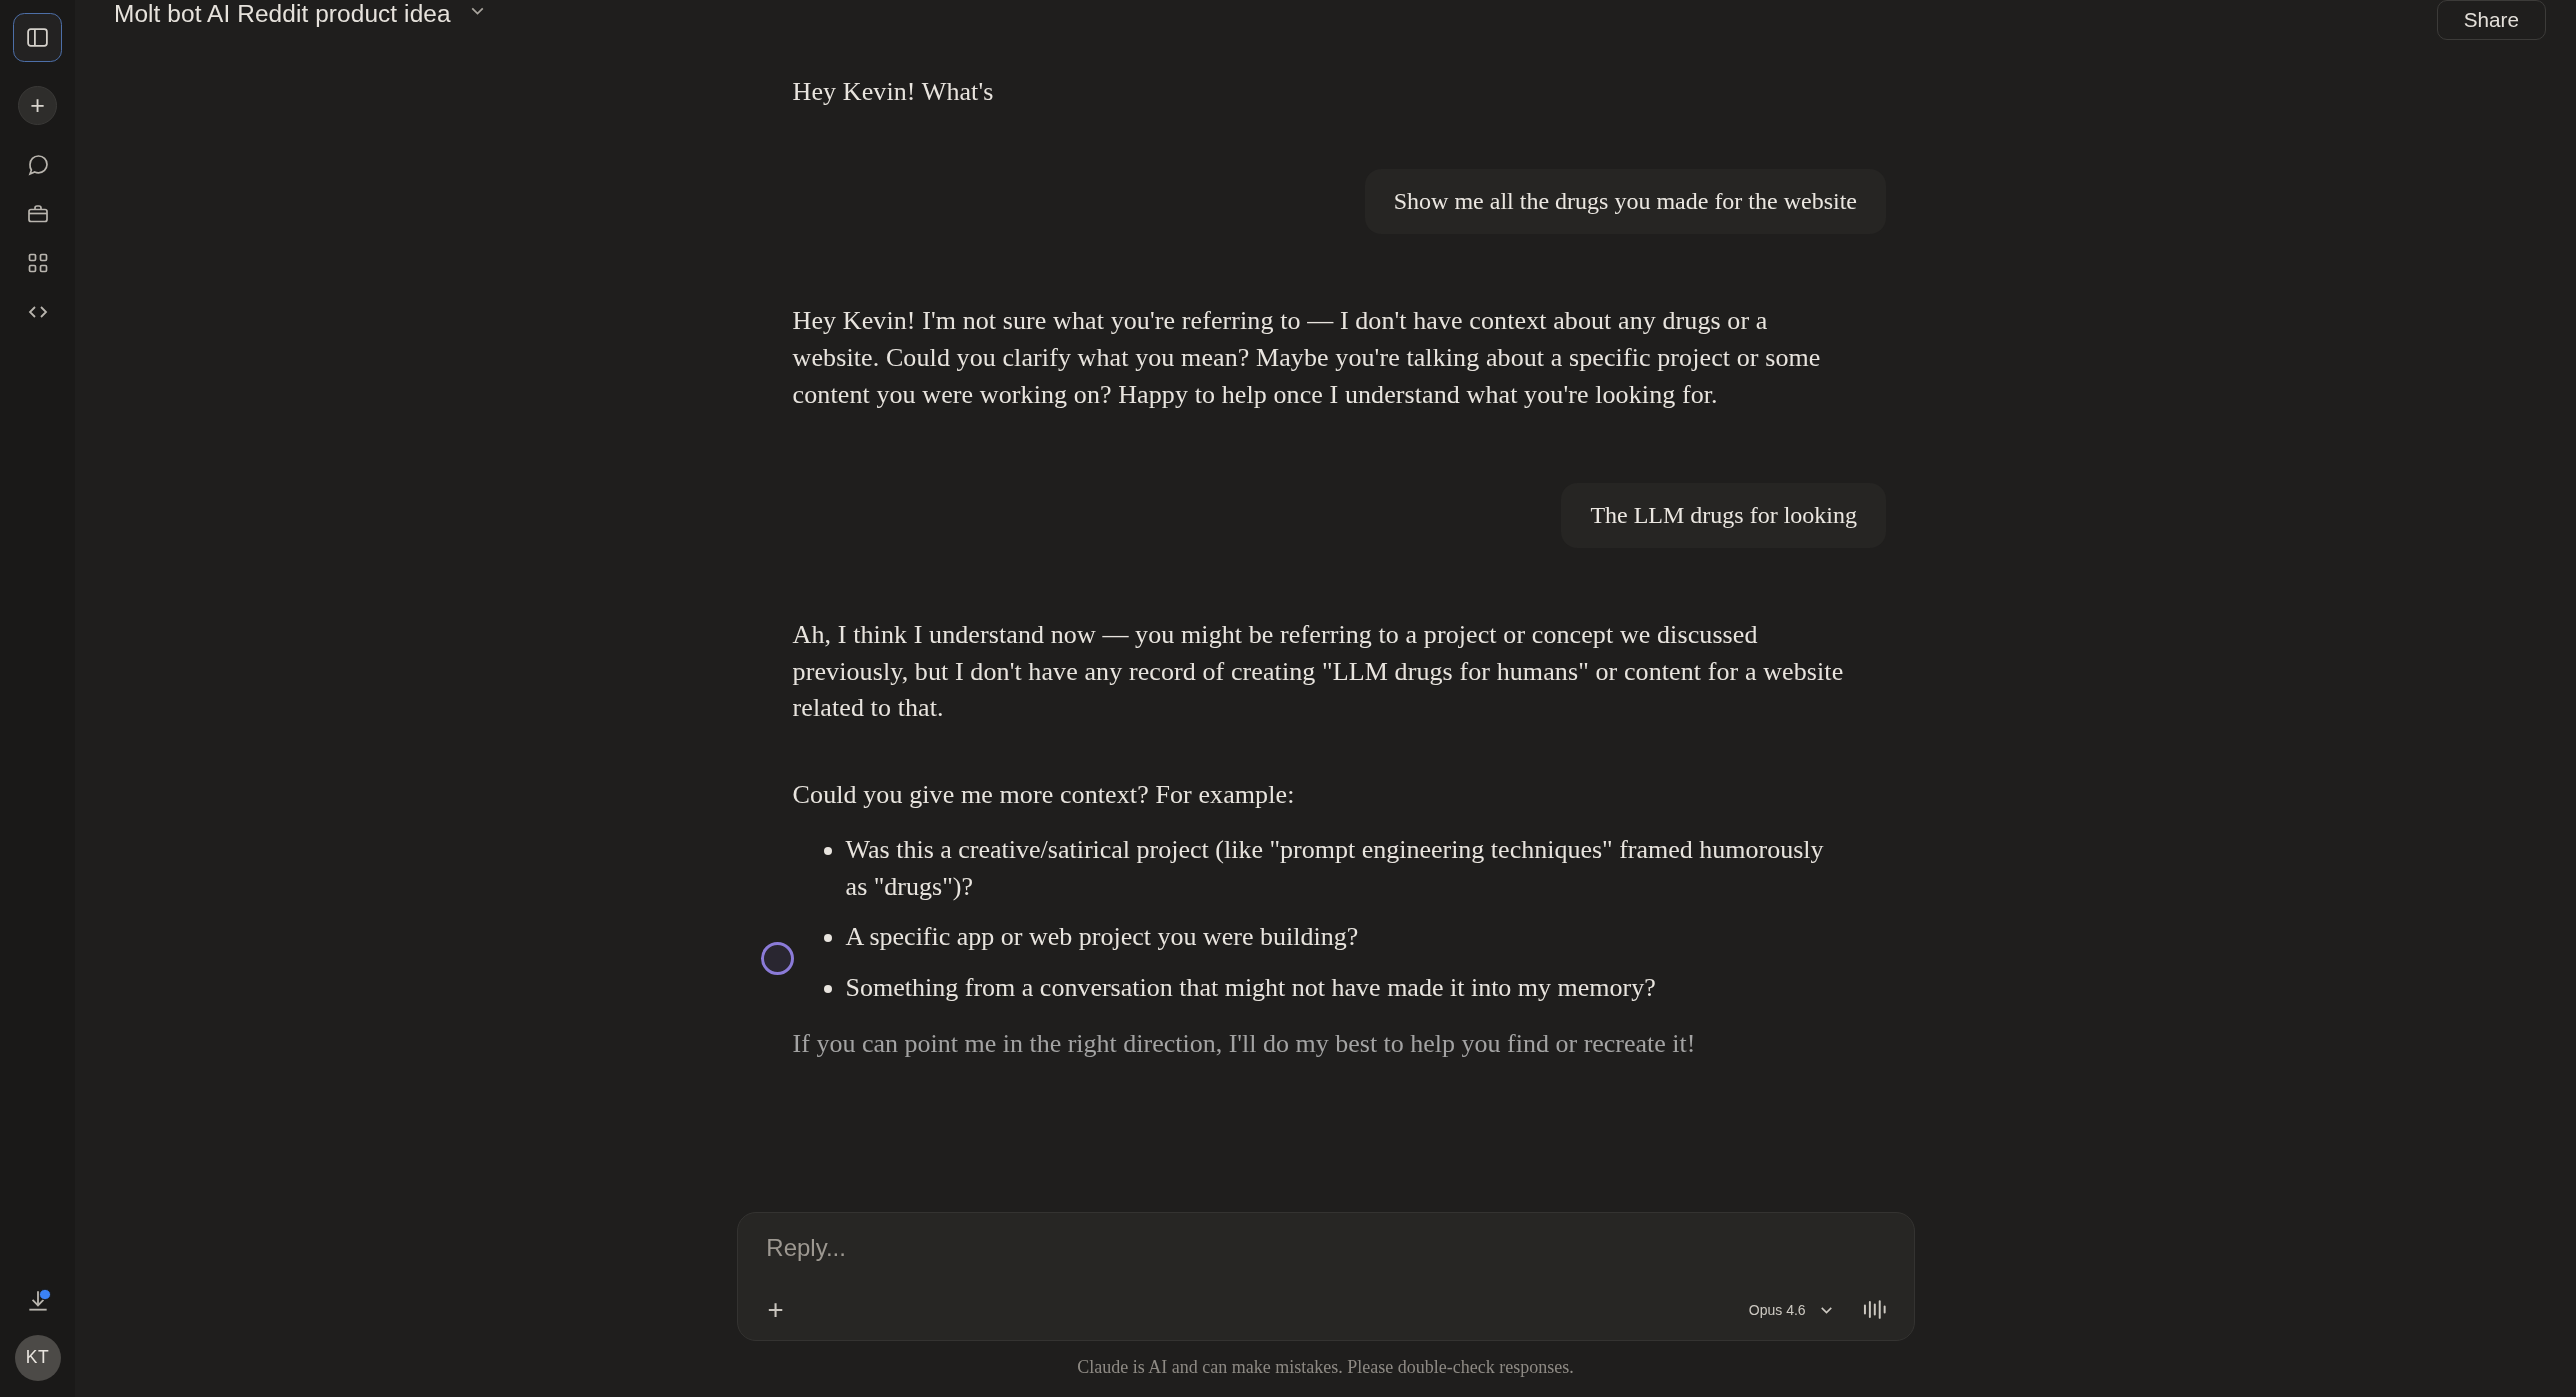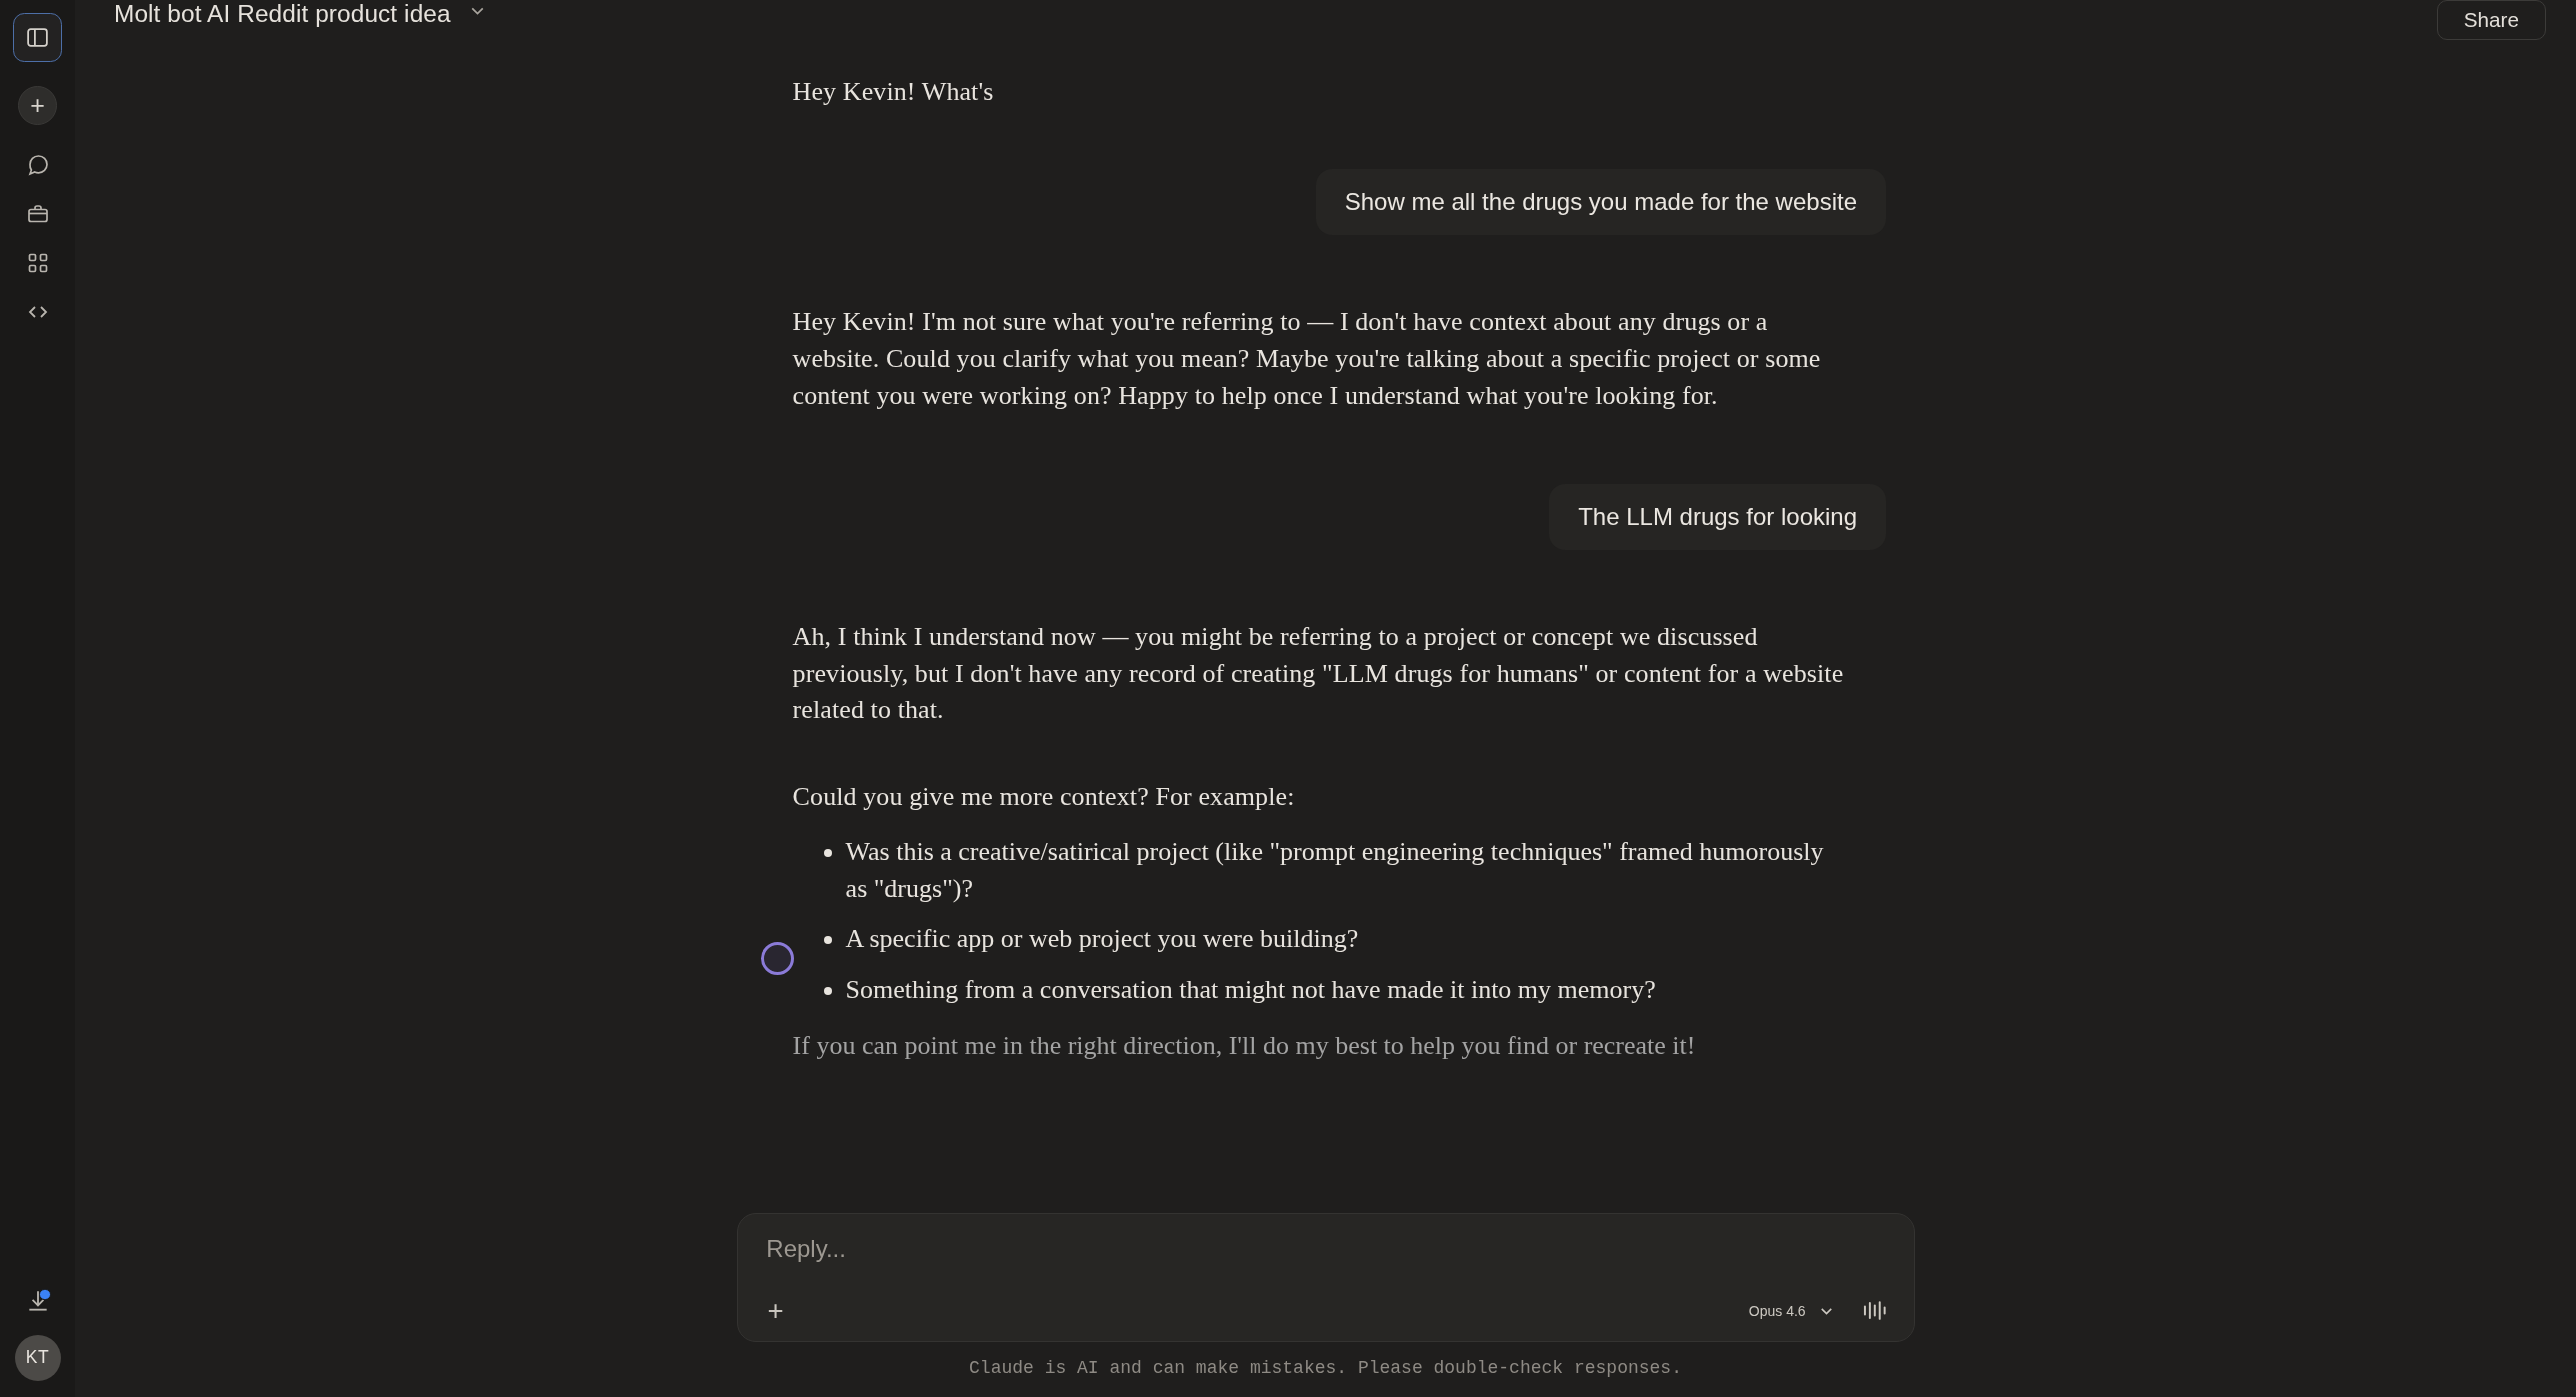--- a/index.html
+++ b/index.html
@@ -145,21 +145,21 @@
     display: flex;
     justify-content: flex-end;
   }
   .bubble-user {
     background: #262523;
     color: #ebe7e1;
     font-size: 24px;
     padding: 19px 29px;
     border-radius: 16.3px;
     max-width: 689px;
-    font-family: Liberation Sans, sans-serif;
+    font-family: Liberation Serif, serif;
     text-align: right;
   }
   .sp-2 { height: 58px; }
   .sp-3 { height: 69px; }
   .sp-4 { height: 50px; }
   ul.bullets {
     margin: 17.5px 0 0 0;
     padding-left: 53px;
   }
   ul.bullets li {
@@ -235,21 +235,21 @@
     font-size: 14px;
     cursor: pointer;
     margin-right: 25px;
   }
   .voice-icon { cursor: pointer; color: #cdc9c2; }
   .footnote {
     pointer-events: auto;
     color: #8e8a84;
     font-size: 18px;
     padding-bottom: 11.3px;
-    font-family: Liberation Mono, monospace;
+    font-family: Liberation Serif, serif;
   }
 </style>
 </head>
 <body>
 
 <div class="sidebar">
 
   <div class="side-btn panel">
     <span>
       <svg class="icon-svg" width="25" height="25" viewBox="0 0 24 24" fill="none" stroke="currentColor" stroke-width="1.7">

